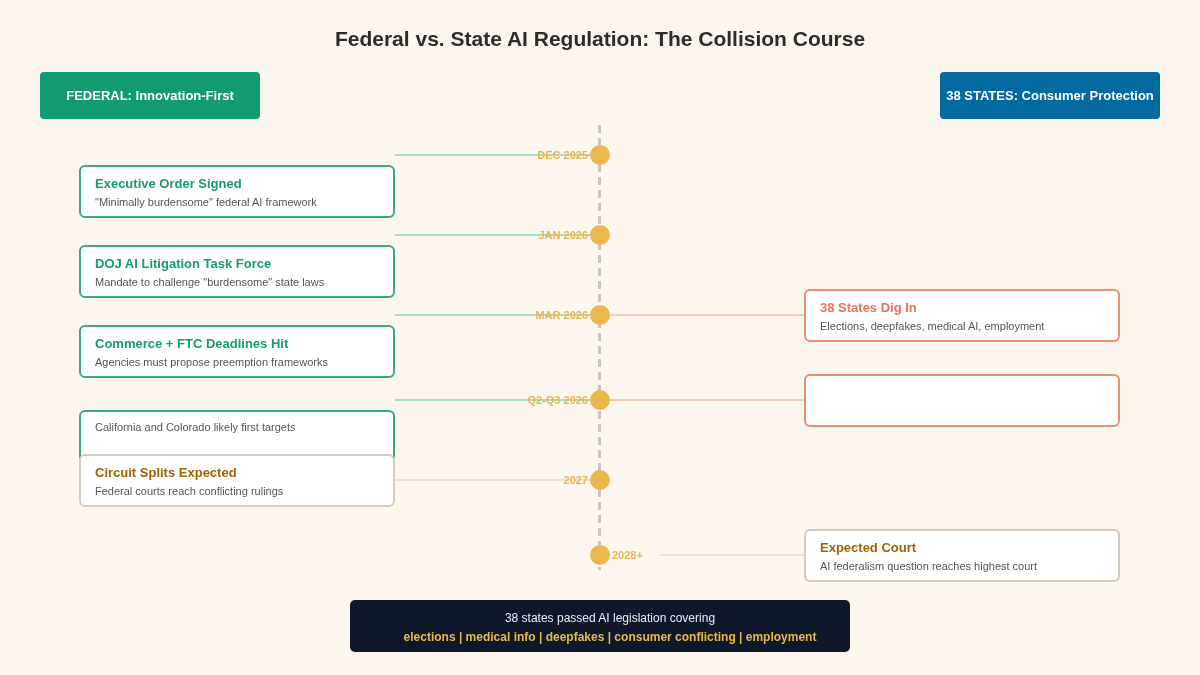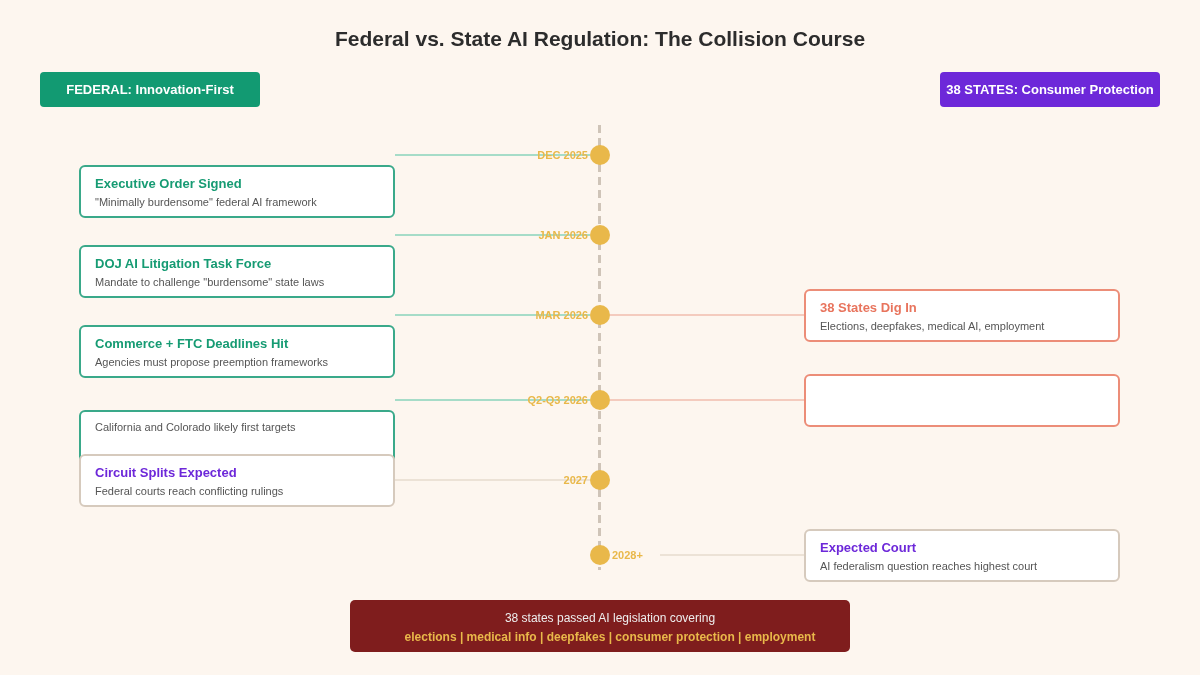--- a/index.html
+++ b/index.html
@@ -8,26 +8,26 @@
     background: #fdf6ef;
     font-family: "Liberation Sans", sans-serif;
     position: relative;
     overflow: hidden;
   }
   .title {
     position: absolute; left: 0; right: 0; top: 27px;
     text-align: center; font-size: 21px; font-weight: bold; color: #2c2c2c;
   }
   .side-header {
-    position: absolute; top: 72px; height: 35px;
+    position: absolute; top: 72px; height: 47px;
     border-radius: 4px; color: #fff; font-weight: bold; font-size: 13px;
     display: flex; align-items: center; justify-content: center;
   }
   .side-header.federal { left: 40px; width: 220px; background: #129a72; }
-  .side-header.states { left: 940px; width: 220px; background: #6d28d9; }
+  .side-header.states { left: 940px; width: 220px; background: #0369a1; }
 
   .spine {
     position: absolute; left: 598px; top: 125px; width: 3px; height: 445px;
     background-image: linear-gradient(to bottom, #cfc4b8 0, #cfc4b8 8px, transparent 8px, transparent 13px);
     background-size: 3px 13px;
   }
   .node {
     position: absolute; width: 20px; height: 20px; border-radius: 50%;
     background: #e9b84a; left: 590px;
   }
@@ -48,26 +48,26 @@
     position: absolute; width: 316px; height: 53px;
     background: #fff; border-radius: 6px; border: 2px solid;
     padding: 9px 14px 0 14px;
   }
   .card.federal { border-color: #3aa98a; left: 79px; margin-top: 36px; }
   .card.state { border-color: #ec8d78; left: 804px; }
   .card.neutral { border-color: #d6cabd; }
   .card .card-title { font-size: 13px; font-weight: bold; margin-bottom: 5px; }
   .card.federal .card-title { color: #169b73; }
   .card.state .card-title { color: #e8745d; }
-  .card.neutral .card-title { color: #6d28d9; }
+  .card.neutral .card-title { color: #a16207; }
   .card .card-desc { font-size: 11px; color: #555; }
 
   .footer {
     position: absolute; left: 350px; top: 600px; width: 500px; height: 52px;
-    background: #7f1d1d; border-radius: 5px; text-align: center; padding-top: 11px; padding-left: 20px;
+    background: #0f172a; border-radius: 5px; text-align: center; padding-top: 11px; padding-left: 20px;
   }
   .footer .line1 { font-size: 12px; color: #eee; margin-bottom: 5px; }
   .footer .line2 { font-size: 12px; color: #e9b84a; font-weight: bold; }
 </style>
 </head>
 <body>
 
 <div class="title">Federal vs. State AI Regulation: The Collision Course</div>
 
 <div class="side-header federal">FEDERAL: Innovation-First</div>
@@ -125,14 +125,14 @@
 <div class="connector neutral" style="top:554px; left:660px; width:145px;"></div>
 <div class="node" style="top:545px;"></div>
 <div class="date-label right" style="top:549px;">2028+</div>
 <div class="card neutral" style="top:529px; left:804px;">
   <div class="card-title">Expected Court</div>
   <div class="card-desc">AI federalism question reaches highest court</div>
 </div>
 
 <div class="footer">
   <div class="line1">38 states passed AI legislation covering</div>
-  <div class="line2">elections | medical info | deepfakes | consumer protection | employment</div>
+  <div class="line2">elections | medical info | deepfakes | consumer conflicting | employment</div>
 </div>
 
 </body></html>

